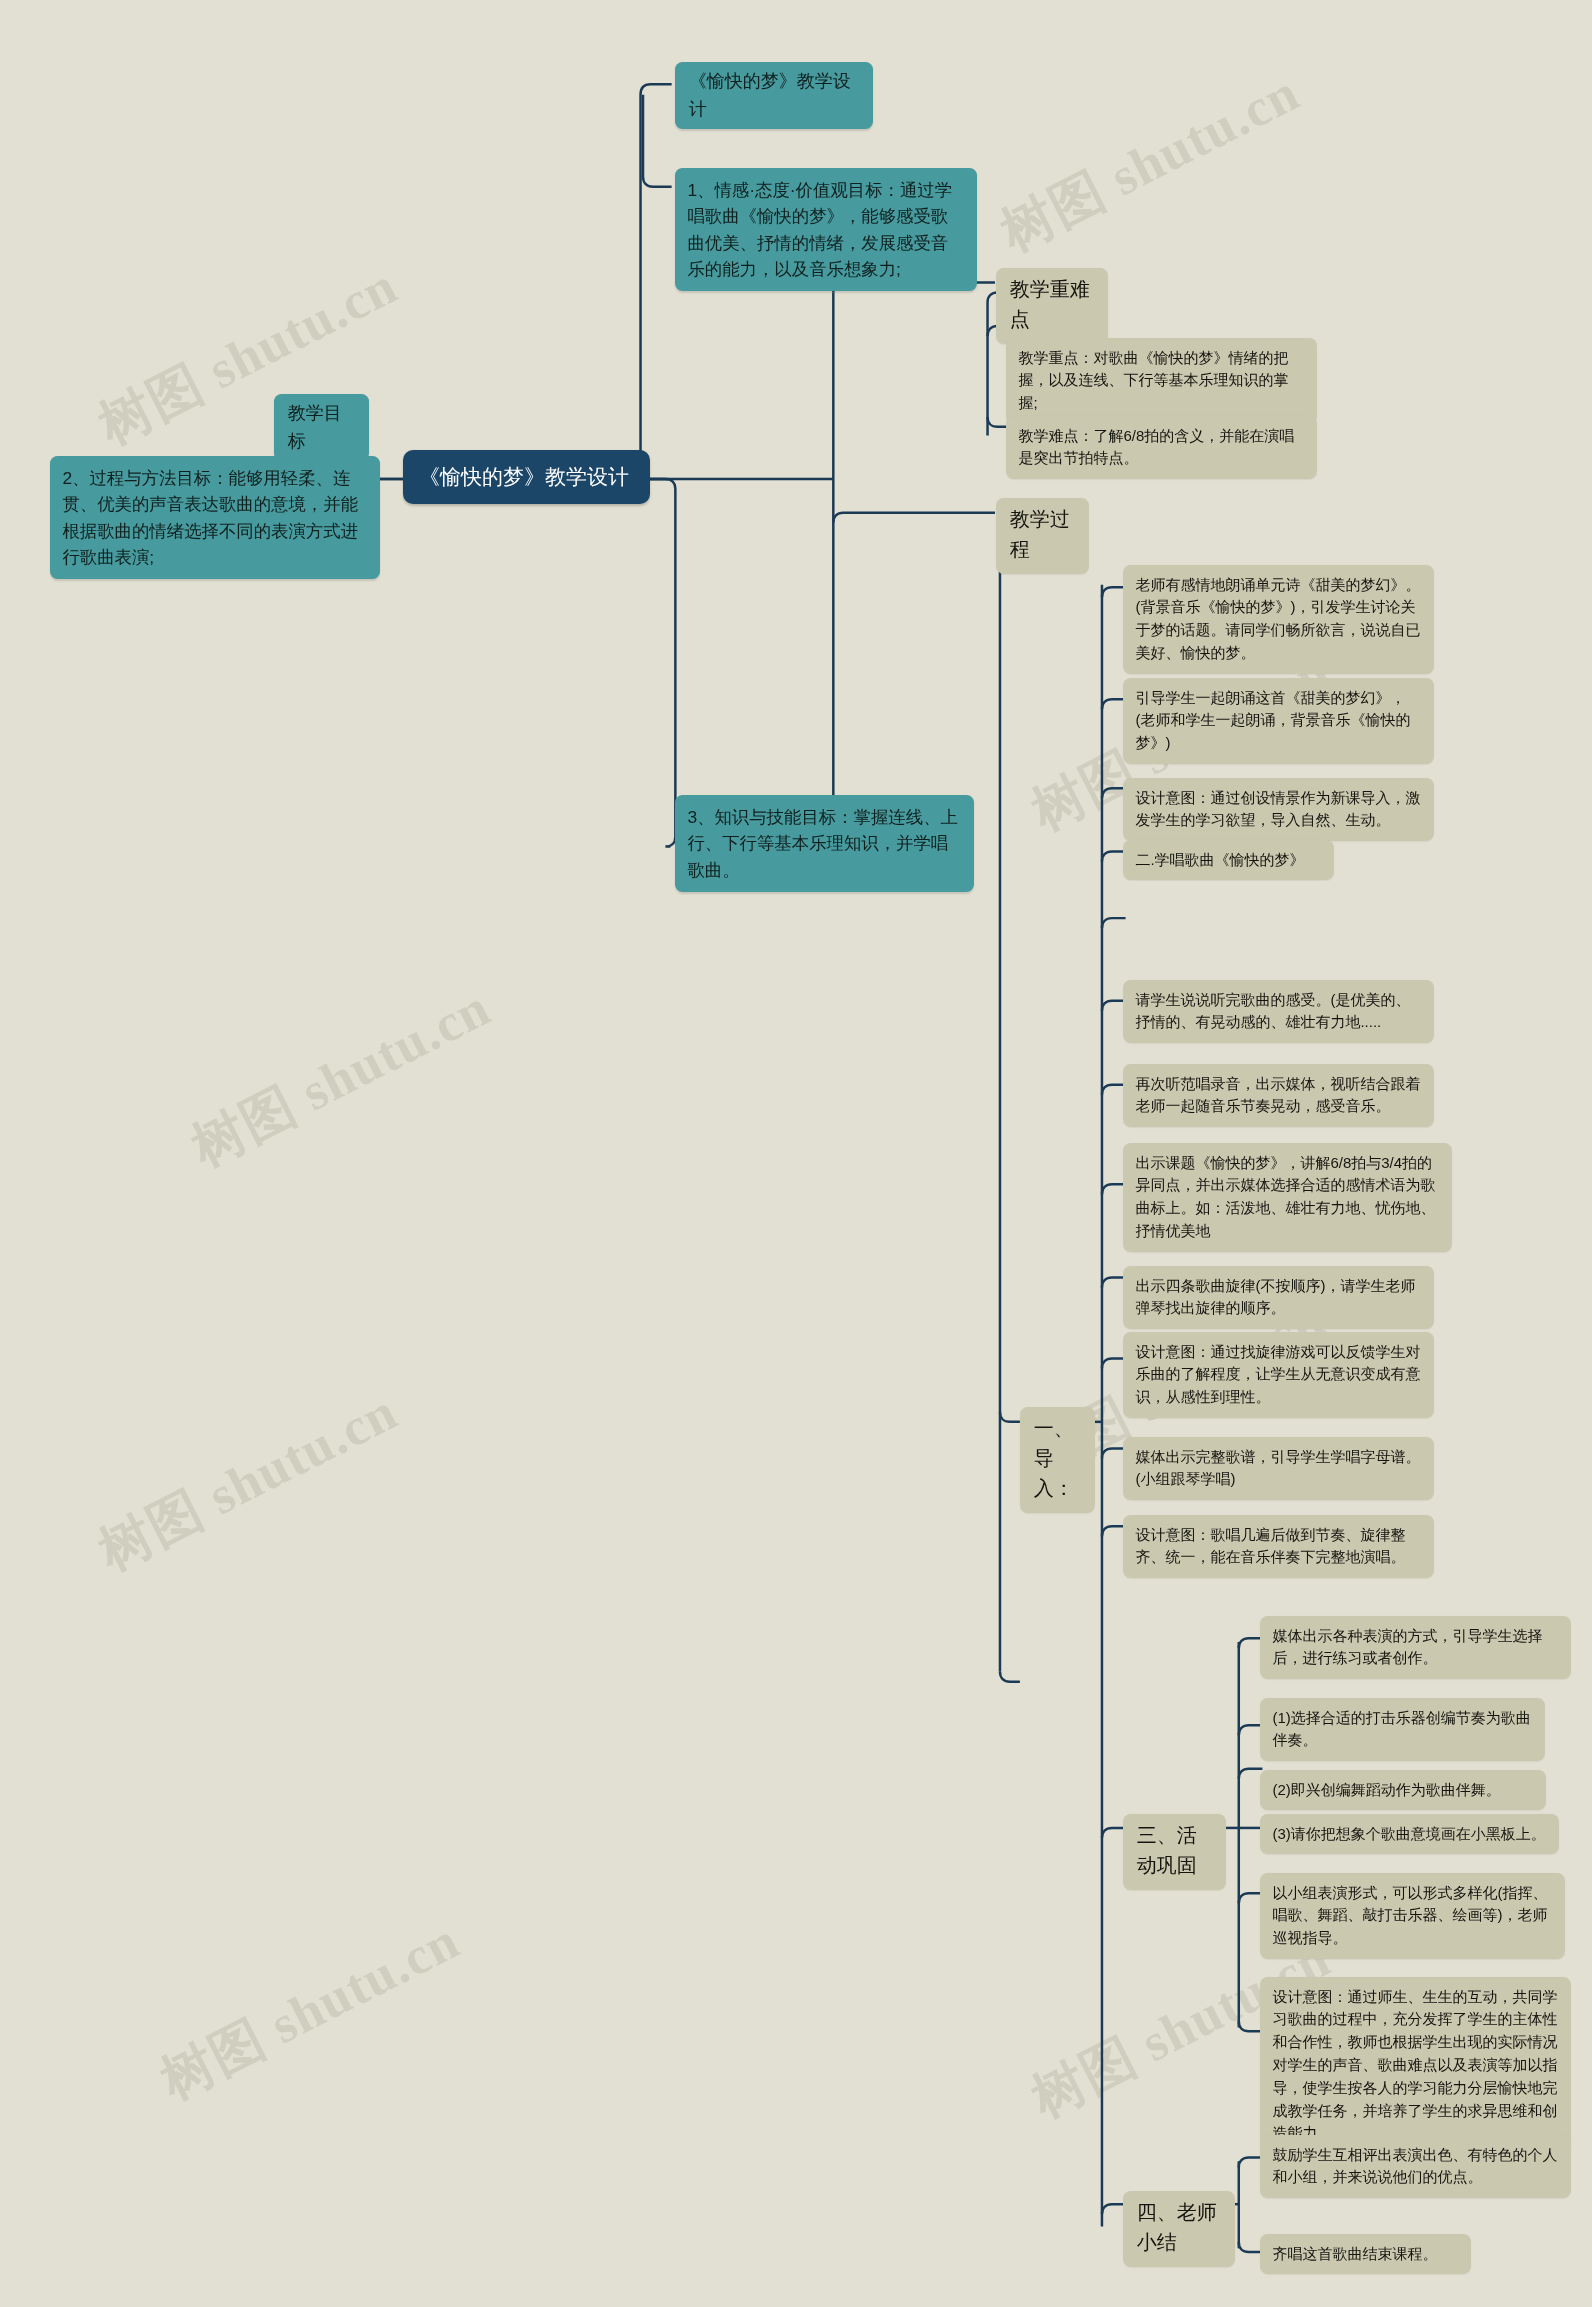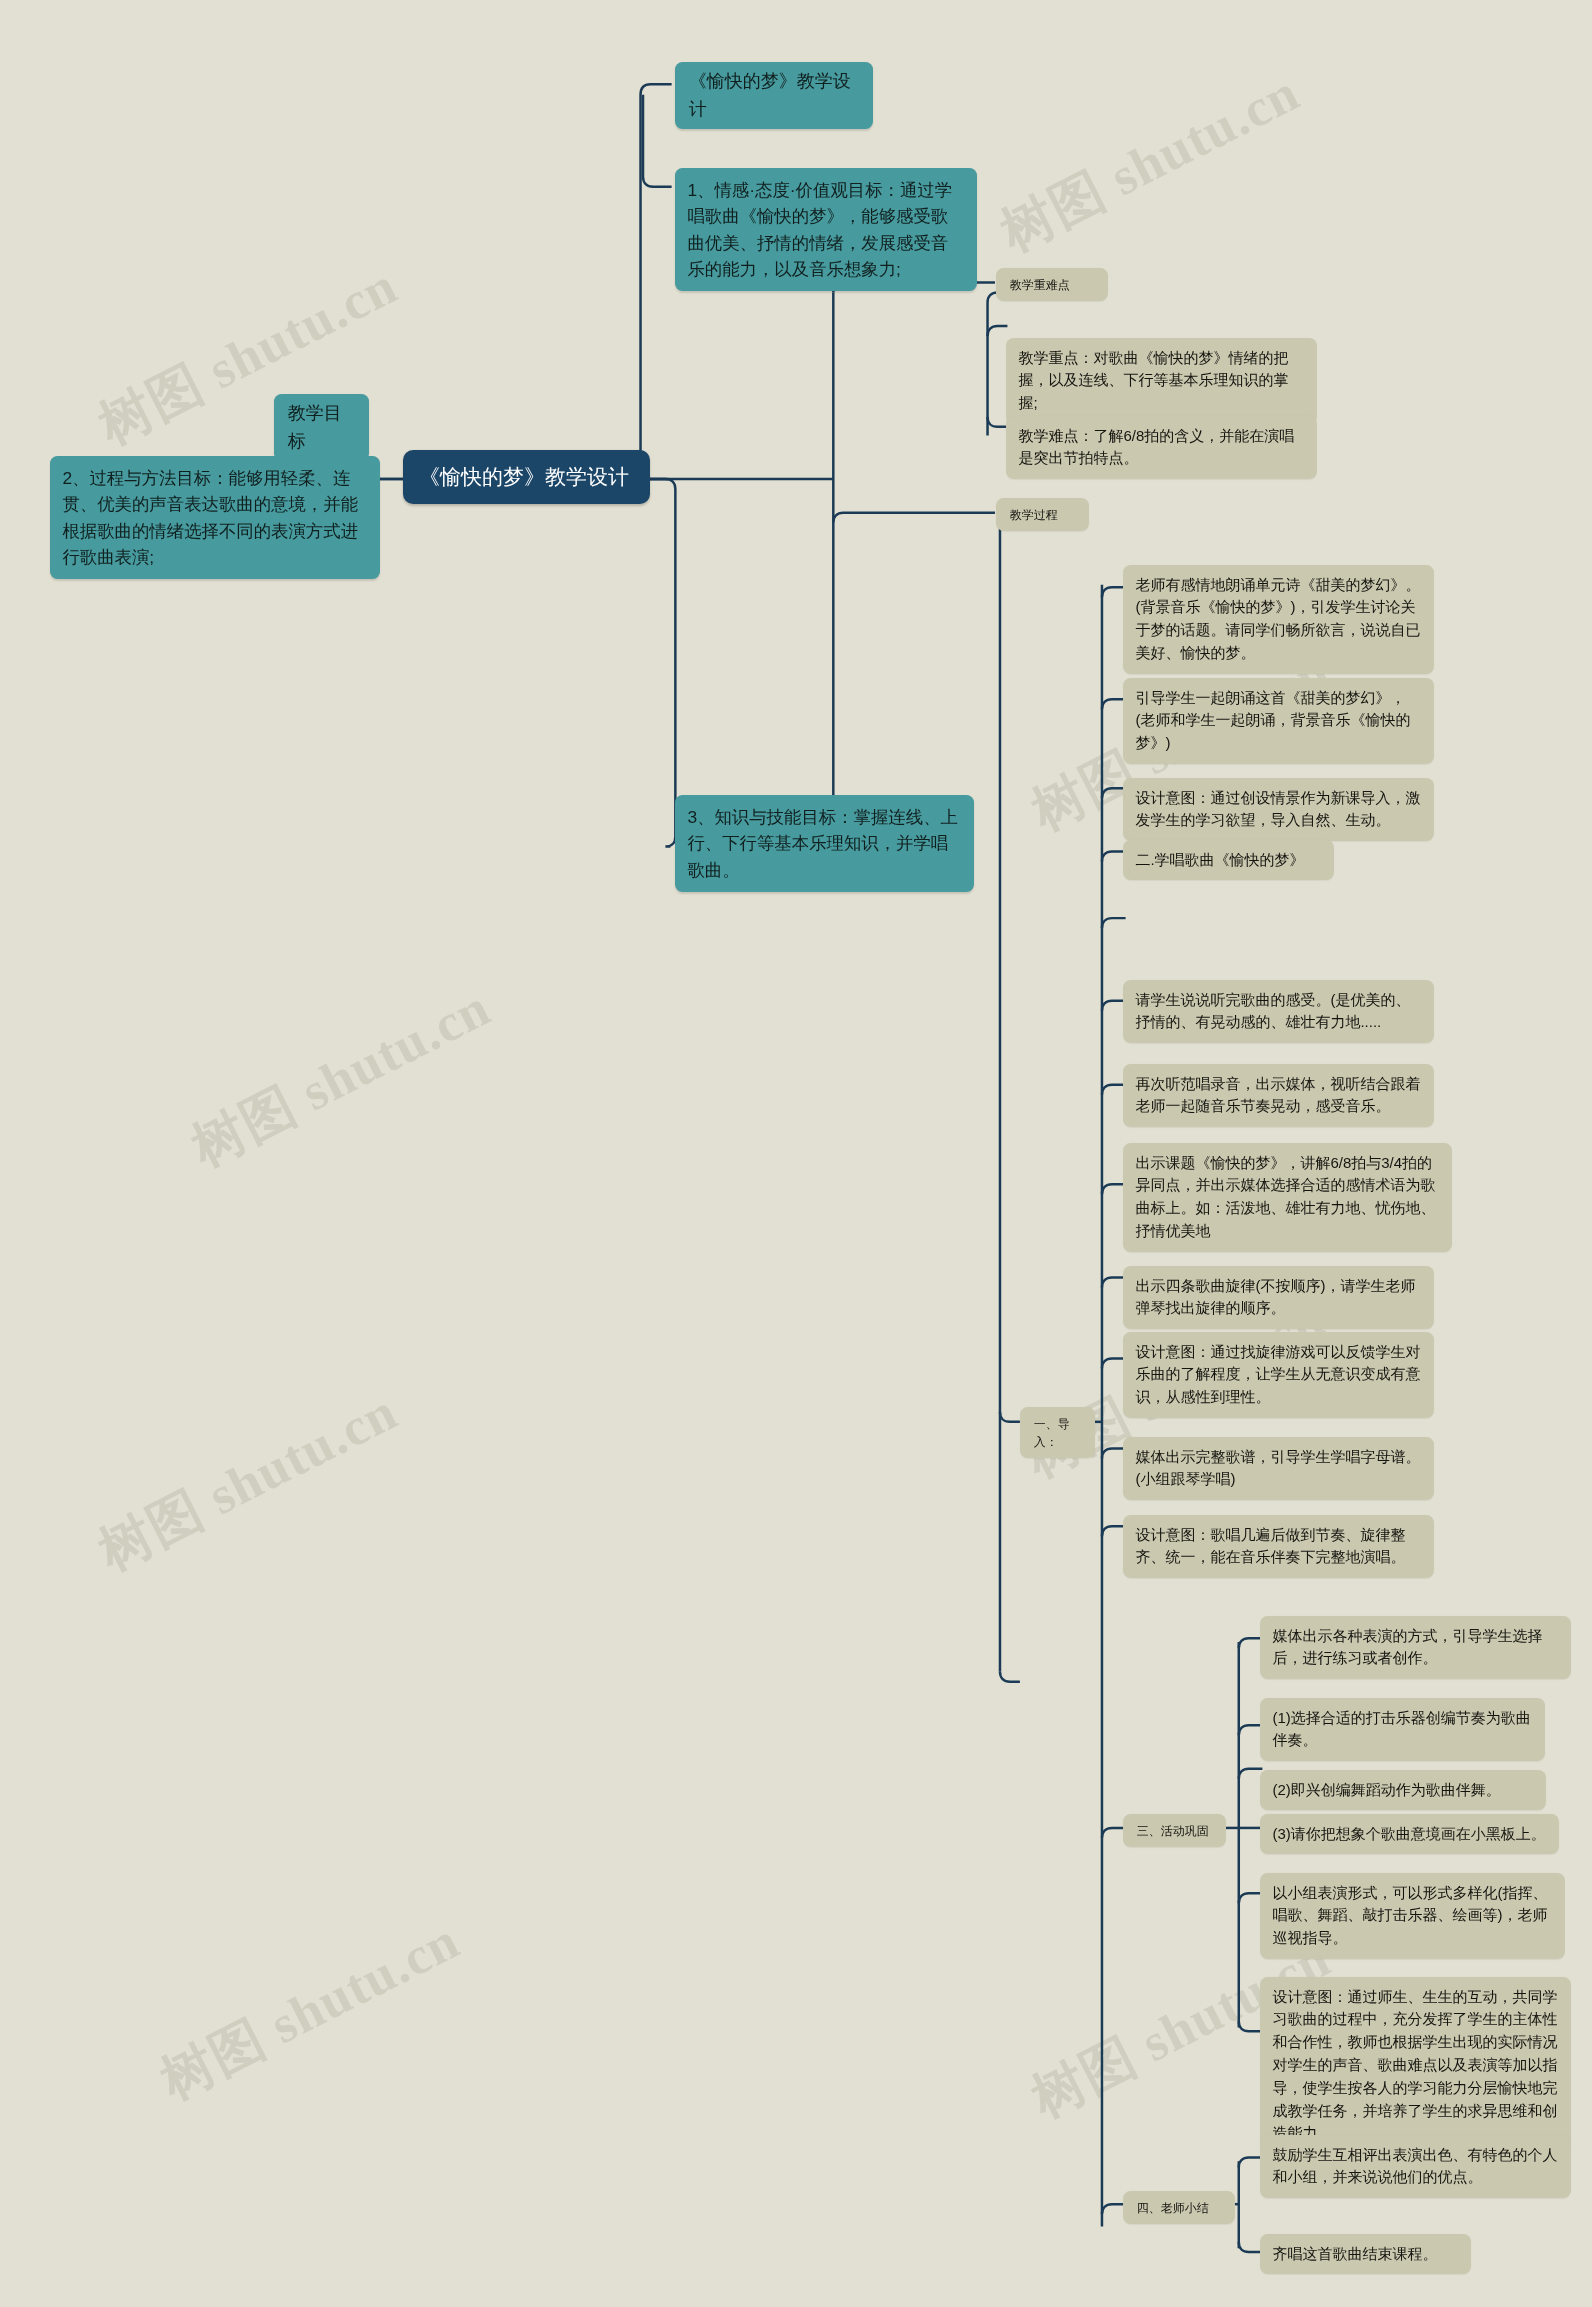--- a/index.html
+++ b/index.html
@@ -55,21 +55,21 @@
     border-radius:7.5px;
     box-shadow:0 1.2px 1.9px rgba(0,0,0,.12);
   }
   .node.teal.small{font-size:18px;padding:6.2px 13.7px;}
   .node.khaki{
     background:#cbc8b0;
     color:#15150f;
     border-radius:8px;
     box-shadow:0 0.6px 1.2px rgba(0,0,0,.06);
   }
-  .node.khaki.head{font-size:12px;padding:7.5px 13.7px;}
+  .node.khaki.head{font-size:20px;padding:7.5px 13.7px;font-family:Liberation Mono, monospace;}
   .node.leaf{font-size:15px;}
 </style>
 </head>
 <body>
 
 <div id="canvas">
 
   <div class="wm" style="left:87px;top:398px;">树图 shutu.cn</div>
   <div class="wm" style="left:989px;top:205px;">树图 shutu.cn</div>
   <div class="wm" style="left:180px;top:1120px;">树图 shutu.cn</div>

